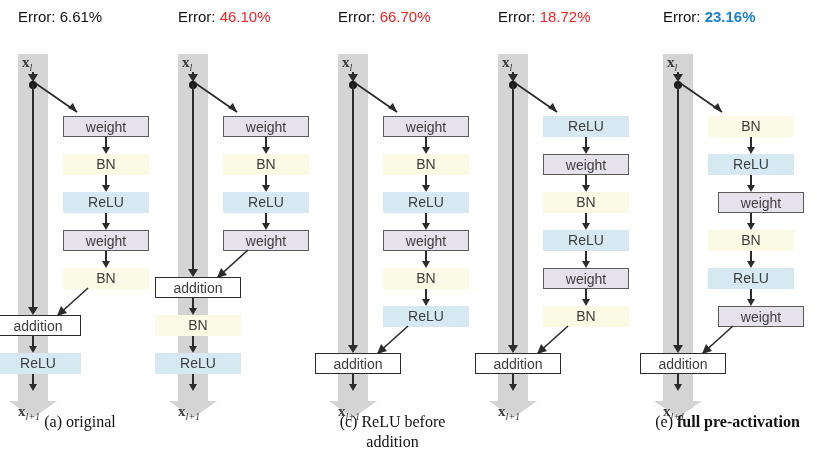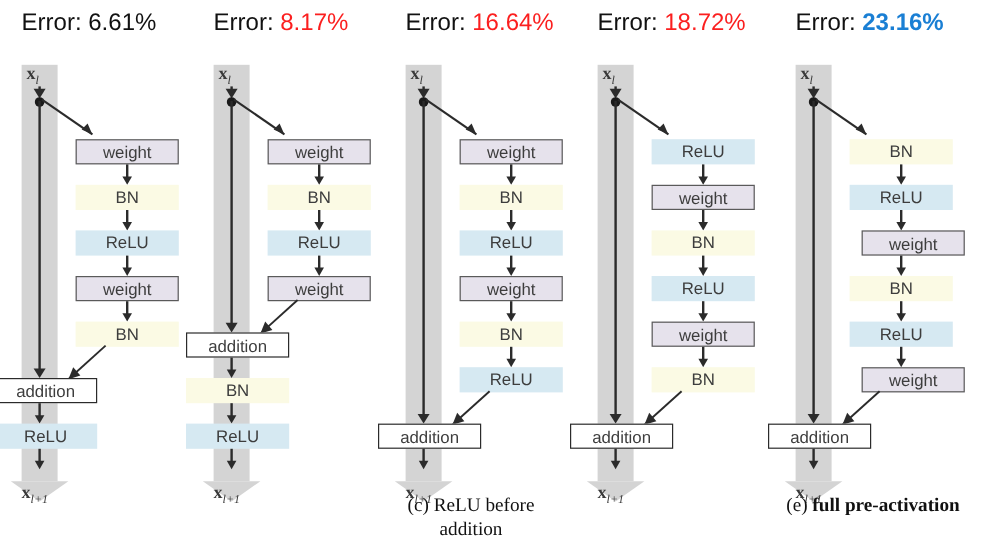--- a/index.html
+++ b/index.html
@@ -2,21 +2,21 @@
 <html><head>
 <meta charset="utf-8">
 <style>
   html,body{margin:0;padding:0;background:#ffffff;}
   body{width:825px;height:462px;overflow:hidden;
        font-family:"Liberation Sans",sans-serif;color:#1a1a1a;}
 
   #figure{position:relative;width:825px;height:462px;}
 
   
-  .err{position:absolute;top:8px;font-size:20px;color:#111;white-space:nowrap;}
+  .err{position:absolute;top:8px;font-size:15px;color:#111;white-space:nowrap;}
   .err .lbl{color:#111;}
   .err .val{color:#111;}
   .err.red .val{color:#fb1f1f;}
   .err.blue .val{color:#1a7fd4;font-weight:bold;}
 
   
   .col{position:absolute;top:46px;width:170px;height:350px;}
 
   
   .hw{position:absolute;top:8px;width:30px;background:#d4d4d4;}
@@ -93,21 +93,22 @@
         <line x1="37" y1="1" x2="6" y2="29" stroke="#2b2b2b" stroke-width="1.6"></line>
         <polygon points="6,29 16,26 10,19" fill="#2b2b2b"></polygon>
       </svg>
       <div class="op add" style="left: -5px; top: 269px; width: 86px;">addition</div>
       <div class="conn" style="left: 32px; top: 290px; height: 11px;"></div>
       <div class="conn-head" style="left: 28.5px; top: 300px;"></div>
       <div class="op relu" style="left: -5px; top: 307px; width: 86px;">ReLU</div>
       <div class="conn" style="left: 32px; top: 328px; height: 11px;"></div>
       <div class="conn-head" style="left: 28.5px; top: 338px;"></div>
     </div>
-    <div class="err red" style="left: 178px;"><span class="lbl">Error:</span> <span class="val">8.17%</span></div>
+    <div class="cap" style="left: 0px; width: 160px; top: 412px;"><span>(a)</span><span> original</span></div>
+    <div class="err red" style="left: 178px;"><span class="lbl">Error:</span> <span class="val">46.10%</span></div>
     <div class="col" style="left: 160px;">
       <div class="hw" style="left: 18px; height: 347px;"></div>
       <div class="hw-head" style="left: 9px; top: 355px;"></div>
       <div class="xl" style="left: 22px; top: 8px;"><span>x</span><sub>l</sub></div>
       <div class="xl" style="left: 18px; top: 357px;"><span>x</span><sub>l+1</sub></div>
       <div class="sc" style="left: 32px; top: 26px; height: 8px;"></div>
       <div class="sc-head" style="left: 28px; top: 28px;"></div>
       <div style="position: absolute; width: 8px; height: 8px; border-radius: 50%; background: rgb(26, 26, 26); left: 29px; top: 35px;"></div>
       <div class="sc" style="left: 32px; top: 38px; height: 186px;"></div>
       <div class="sc-head" style="left: 28px; top: 223px;"></div>
@@ -132,21 +133,21 @@
       <div class="op add" style="left: -5px; top: 231px; width: 86px;">addition</div>
       <div class="conn" style="left: 32px; top: 252px; height: 11px;"></div>
       <div class="conn-head" style="left: 28.5px; top: 262px;"></div>
       <div class="op bn" style="left: -5px; top: 269px; width: 86px;">BN</div>
       <div class="conn" style="left: 32px; top: 290px; height: 11px;"></div>
       <div class="conn-head" style="left: 28.5px; top: 300px;"></div>
       <div class="op relu" style="left: -5px; top: 307px; width: 86px;">ReLU</div>
       <div class="conn" style="left: 32px; top: 328px; height: 11px;"></div>
       <div class="conn-head" style="left: 28.5px; top: 338px;"></div>
     </div>
-    <div class="err red" style="left: 338px;"><span class="lbl">Error:</span> <span class="val">16.64%</span></div>
+    <div class="err red" style="left: 338px;"><span class="lbl">Error:</span> <span class="val">66.70%</span></div>
     <div class="col" style="left: 320px;">
       <div class="hw" style="left: 18px; height: 347px;"></div>
       <div class="hw-head" style="left: 9px; top: 355px;"></div>
       <div class="xl" style="left: 22px; top: 8px;"><span>x</span><sub>l</sub></div>
       <div class="xl" style="left: 18px; top: 357px;"><span>x</span><sub>l+1</sub></div>
       <div class="sc" style="left: 32px; top: 26px; height: 8px;"></div>
       <div class="sc-head" style="left: 28px; top: 28px;"></div>
       <div style="position: absolute; width: 8px; height: 8px; border-radius: 50%; background: rgb(26, 26, 26); left: 29px; top: 35px;"></div>
       <div class="sc" style="left: 32px; top: 38px; height: 262px;"></div>
       <div class="sc-head" style="left: 28px; top: 299px;"></div>

